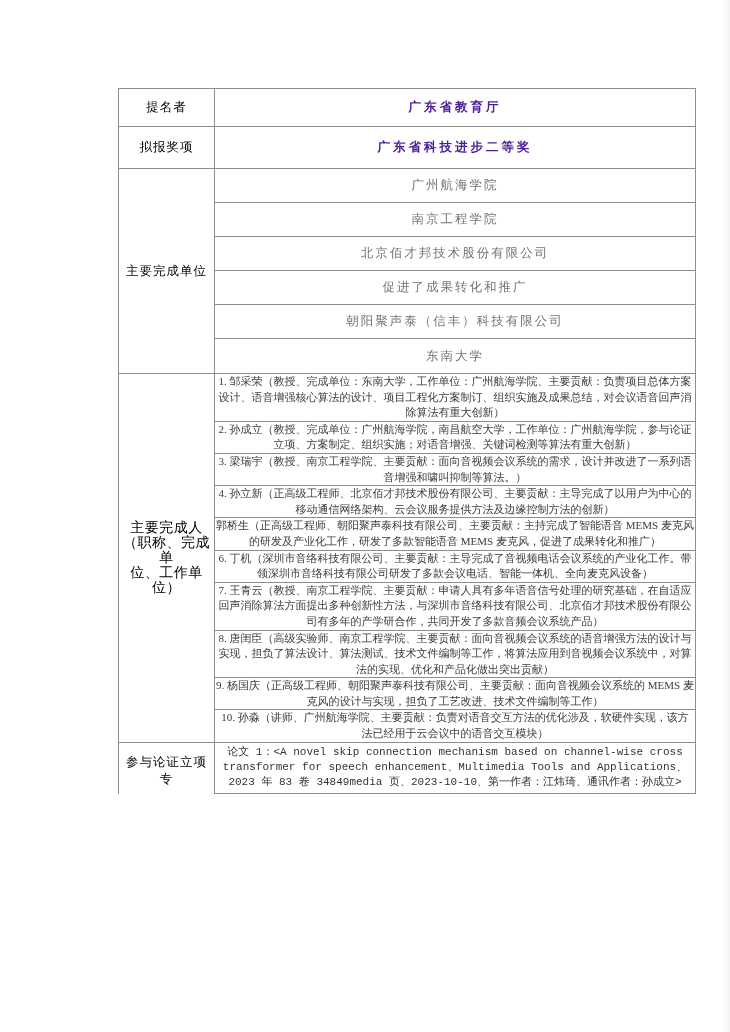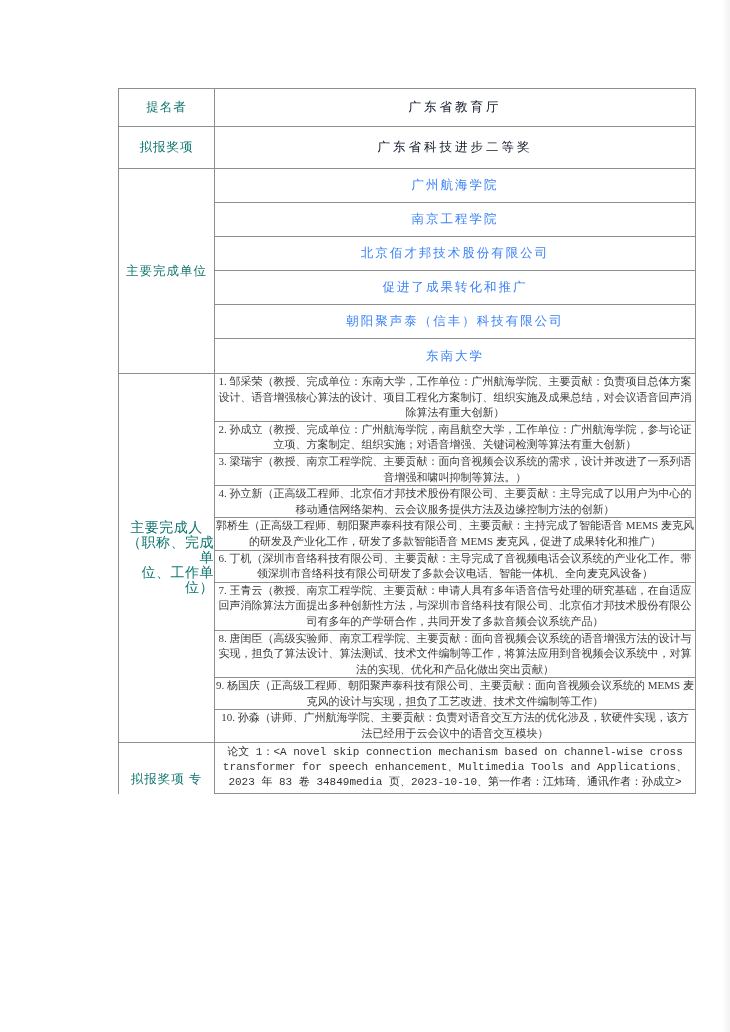--- a/index.html
+++ b/index.html
@@ -20,33 +20,33 @@
     border-right:1px solid #8e8e8e;
     box-sizing:border-box;
     background:#fff;
   }
   .row{display:flex;border-bottom:1px solid #8e8e8e;}
   .row.last{border-bottom:none;}
   .cell-label{
     width:96px;flex:0 0 96px;box-sizing:border-box;
     border-right:1px solid #8e8e8e;
     display:flex;flex-direction:column;align-items:center;justify-content:center;
-    text-align:right;font-size:12.5px;letter-spacing:1px;color:#0f766e;
+    text-align:center;font-size:12.5px;letter-spacing:1px;color:#000000;
   }
   .cell-value{
     flex:1;display:flex;align-items:center;justify-content:center;
-    font-size:12.5px;letter-spacing:3px;color:#0f172a;
+    font-size:12.5px;letter-spacing:3px;color:#4c1d95;font-weight:bold;
   }
   .r-nominator{height:37px;}
   .r-award{height:41px;}
   .units-col{flex:1;display:flex;flex-direction:column;}
   .unit-row{
     height:34px;box-sizing:border-box;border-bottom:1px solid #8e8e8e;
     display:flex;align-items:center;justify-content:center;
-    font-size:12.5px;letter-spacing:2px;color:#3b82f6;
+    font-size:12.5px;letter-spacing:2px;color:#737373;
   }
   .unit-row:last-child{border-bottom:none;}
   .contrib-label-line{font-size:14px;line-height:15px;letter-spacing:0.5px;}
   .contrib-col{flex:1;display:flex;flex-direction:column;}
   .contrib-item{
     border-bottom:1px solid #8e8e8e;
     font-size:11px;line-height:15.6px;color:#3a3a3a;
     text-align:center;padding:0 1px;box-sizing:border-box;
   }
   .contrib-item:last-child{border-bottom:none;}
@@ -122,20 +122,20 @@
 
         <div class="contrib-item">8. 唐闺臣（高级实验师、南京工程学院、主要贡献：面向音视频会议系统的语音增强方法的设计与实现，担负了算法设计、算法测试、技术文件编制等工作，将算法应用到音视频会议系统中，对算法的实现、优化和产品化做出突出贡献）</div>
 
         <div class="contrib-item">9. 杨国庆（正高级工程师、朝阳聚声泰科技有限公司、主要贡献：面向音视频会议系统的 MEMS 麦克风的设计与实现，担负了工艺改进、技术文件编制等工作）</div>
 
         <div class="contrib-item">10. 孙淼（讲师、广州航海学院、主要贡献：负责对语音交互方法的优化涉及，软硬件实现，该方法已经用于云会议中的语音交互模块）</div>
       </div>
   </div>
 
   <div class="row last">
-    <div class="cell-label papers-label">拟报奖项 专</div>
+    <div class="cell-label papers-label">参与论证立项 专</div>
     <div class="papers-col">
 
         <div class="paper-item">论文 1：&lt;A novel skip connection mechanism based on channel-wise cross transformer for speech enhancement、Multimedia Tools and Applications、2023 年 83 卷 34849media 页、2023-10-10、第一作者：江炜琦、通讯作者：孙成立&gt;</div>
       </div>
   </div>
 
 </div>
 
 </body></html>

